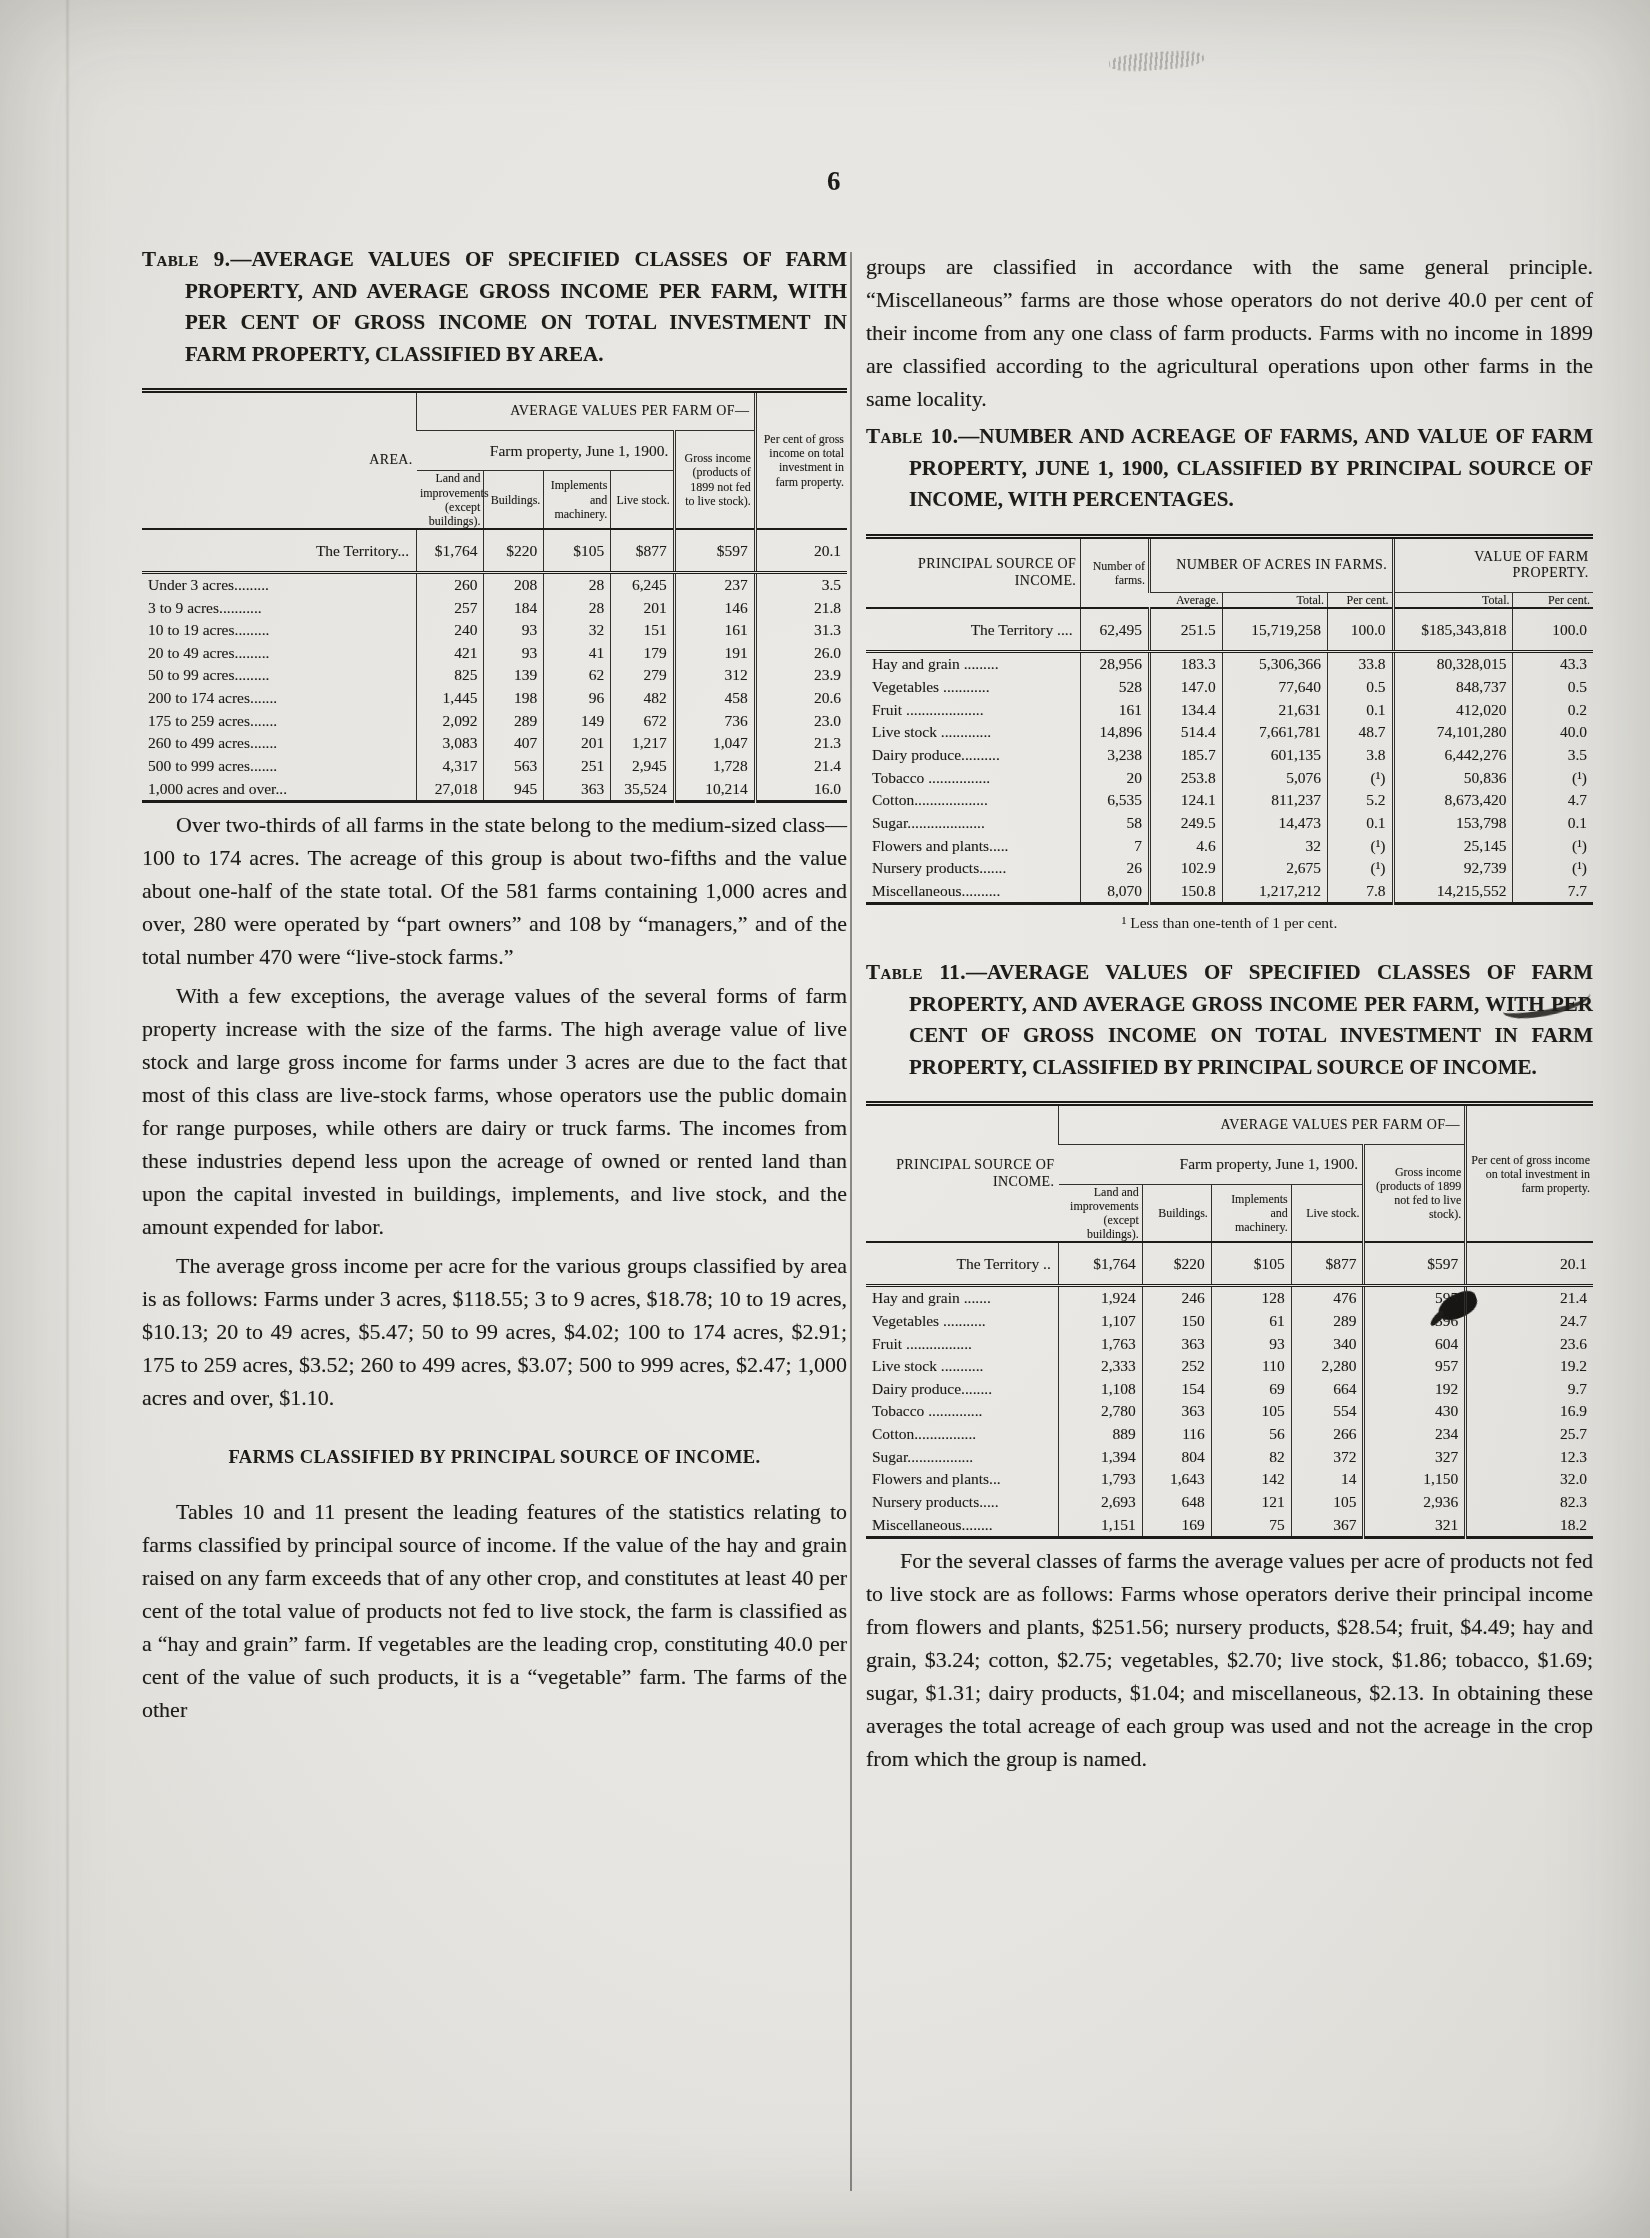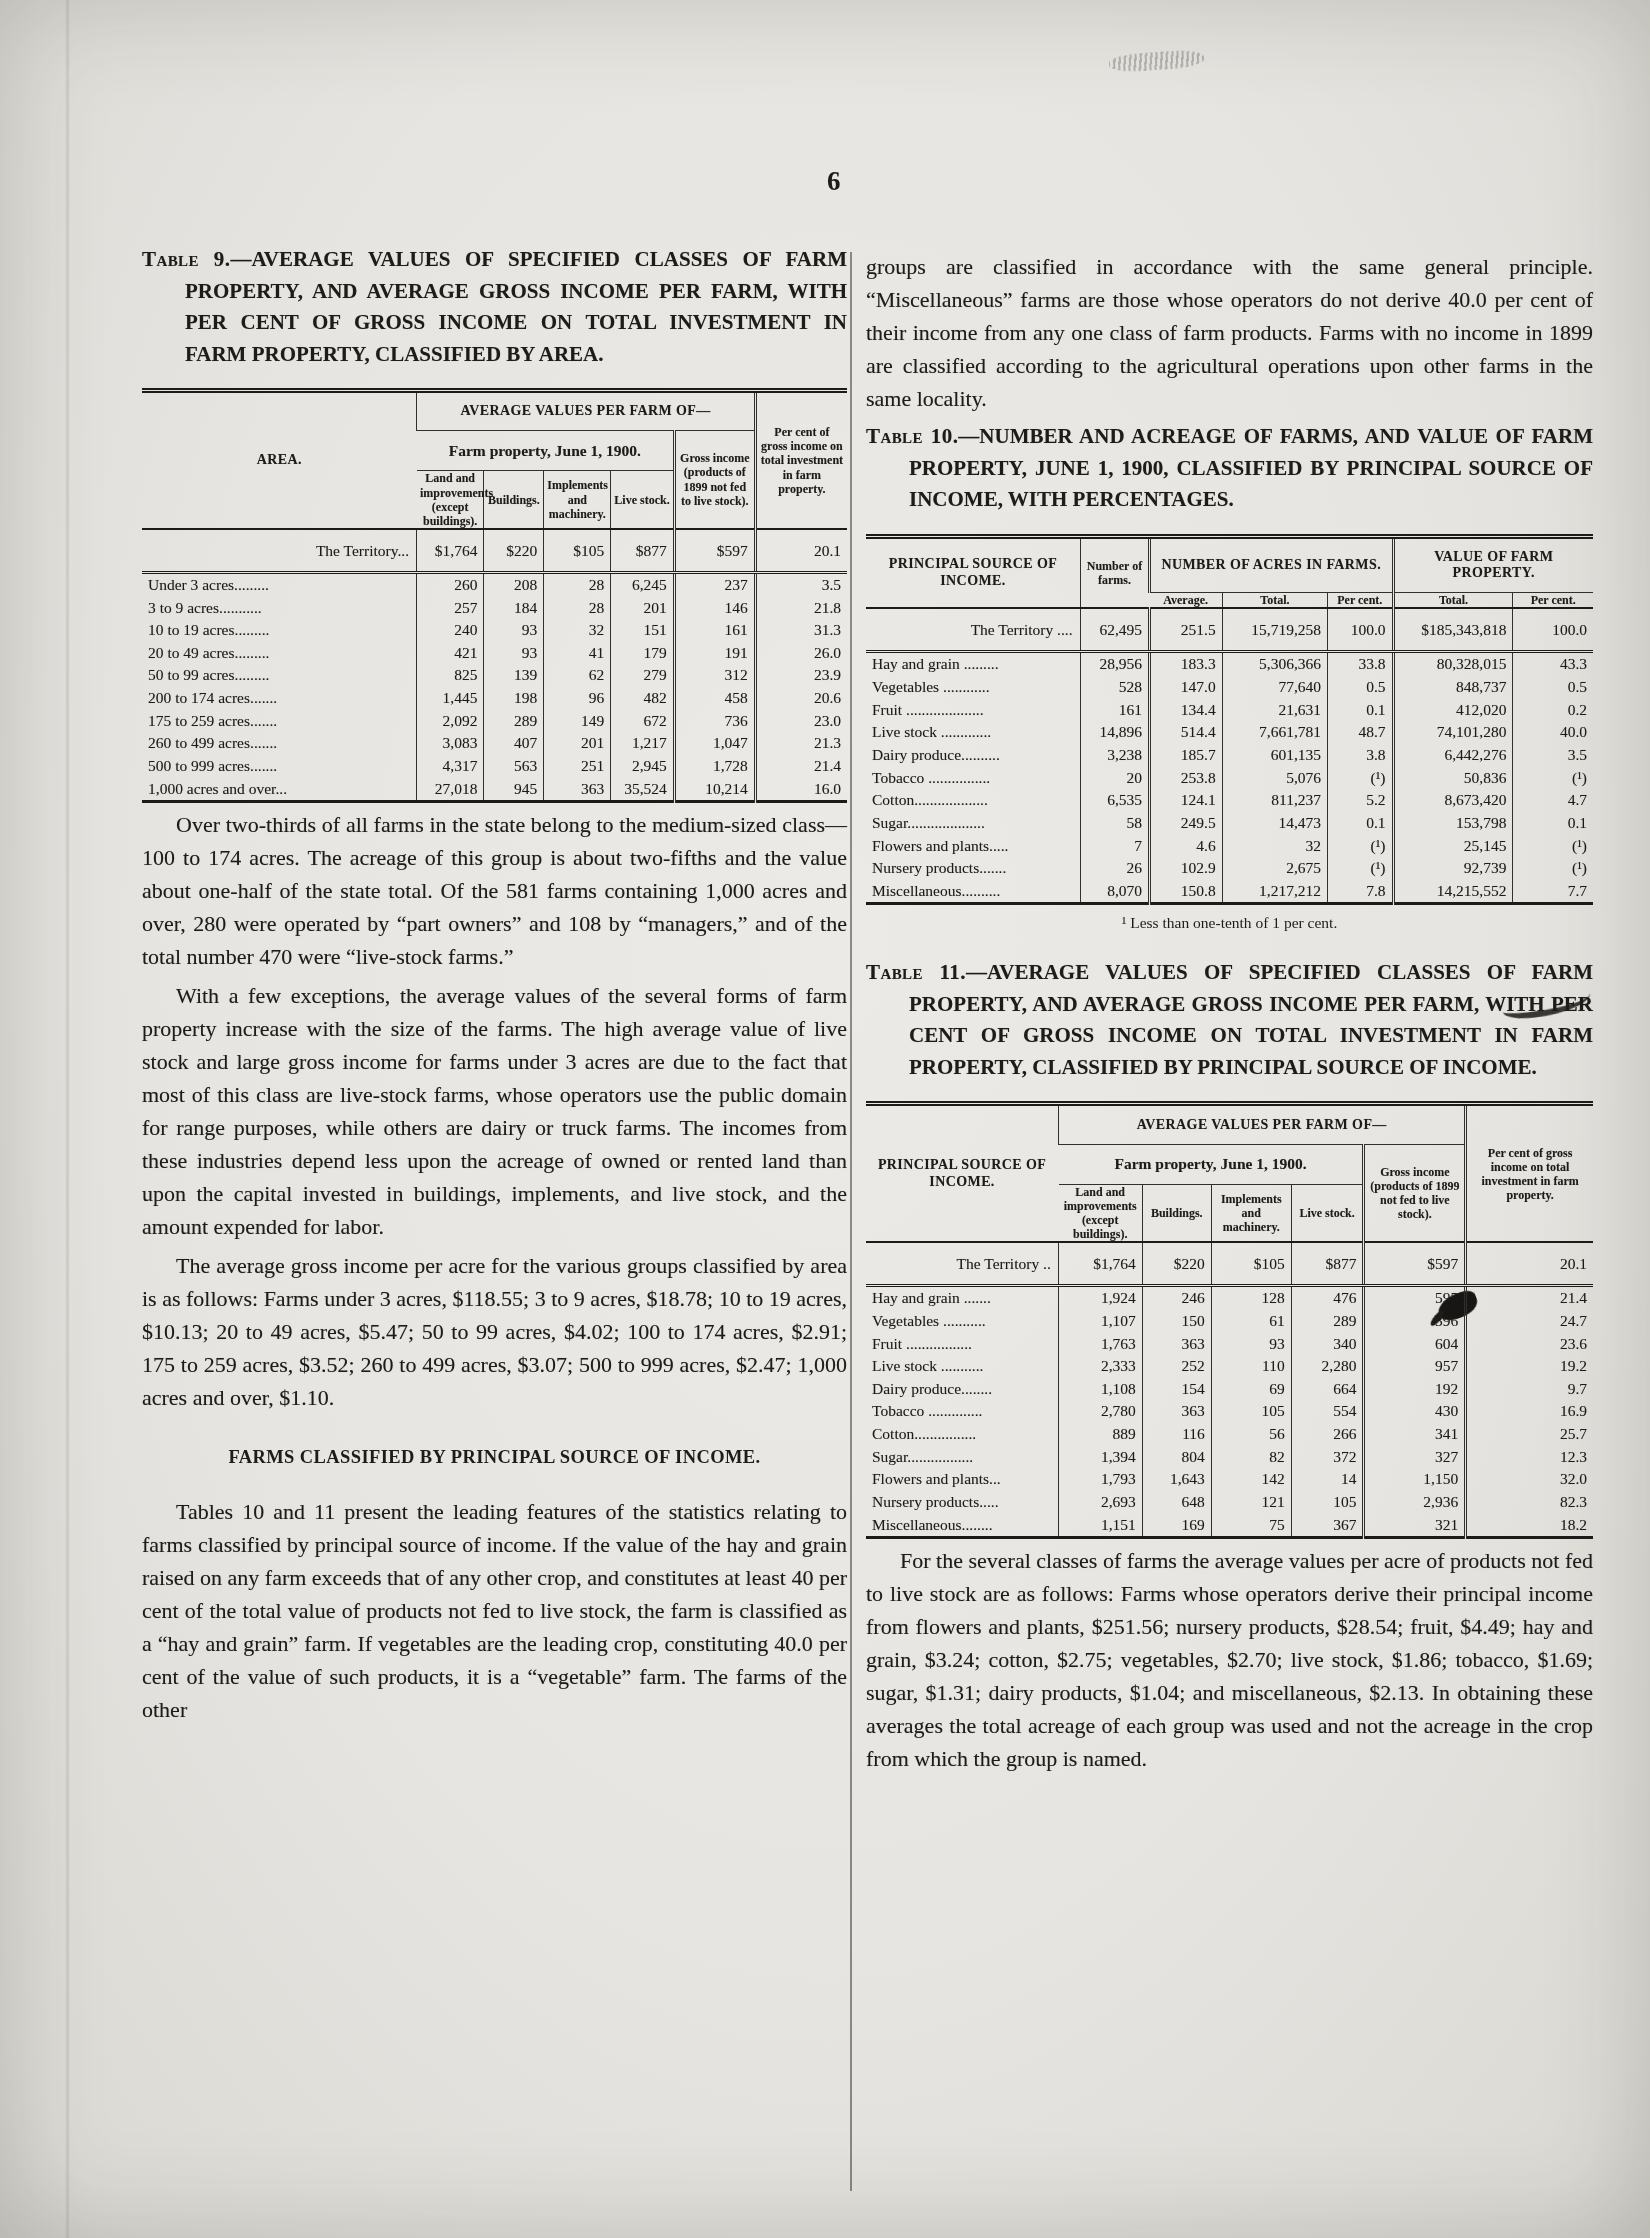--- a/index.html
+++ b/index.html
@@ -32,21 +32,21 @@
     text-shadow:0 0 0.7px rgba(25,23,20,.3);}
   .cap-label{font-variant:small-caps;letter-spacing:0.4px;}
 
   h3.section-heading{font-size:18.5px;font-weight:bold;text-align:center;
     letter-spacing:0.4px;margin:33px 0 27px 0;}
 
   table.dtable{width:100%;border-collapse:collapse;table-layout:fixed;
     border-top:5.2px double #1c1b19;border-bottom:3px solid #1c1b19;
     font-size:15.5px;line-height:1.18;margin:0 0 4.4px 0;
     text-shadow:0 0 0.7px rgba(25,23,20,.3);}
-  .dtable th{font-weight:bold;text-align:center;vertical-align:middle;padding:6px 3.7px;}
+  .dtable th{font-weight:normal;text-align:right;vertical-align:middle;padding:6px 3.7px;}
   .dtable th,.dtable td{border-left:1.5px solid #32302c;}
   .dtable tr > *:first-child{border-left:none;}
   .dtable thead{border-bottom:2.2px solid #1c1b19;}
   .dtable .dbl{border-left:3.7px double #32302c;}
   .dtable .spanner{font-size:14px;letter-spacing:0.4px;border-bottom:1.5px solid #32302c;padding:10.4px 4.4px;}
   .dtable .subspanner{font-size:15.5px;border-bottom:1.5px solid #32302c;padding:10.4px 4.4px;}
   .dtable .colh{font-size:12px;padding:0 3px;}
   .dtable .stub-h{font-size:14px;letter-spacing:0.4px;}
   .dtable tbody td{padding:2.2px 6px 2.2px 3px;white-space:nowrap;overflow:hidden;}
   .dtable tbody td.stub{text-align:left;padding-left:6px;}
@@ -464,21 +464,21 @@
             <td class="num">554</td>
             <td class="num">430</td>
             <td class="num">16.9</td>
           </tr>
           <tr>
             <td class="stub">Cotton................</td>
             <td class="num">889</td>
             <td class="num">116</td>
             <td class="num">56</td>
             <td class="num">266</td>
-            <td class="num">341</td>
+            <td class="num">234</td>
             <td class="num">25.7</td>
           </tr>
           <tr>
             <td class="stub">Sugar.................</td>
             <td class="num">1,394</td>
             <td class="num">804</td>
             <td class="num">82</td>
             <td class="num">372</td>
             <td class="num">327</td>
             <td class="num">12.3</td>

